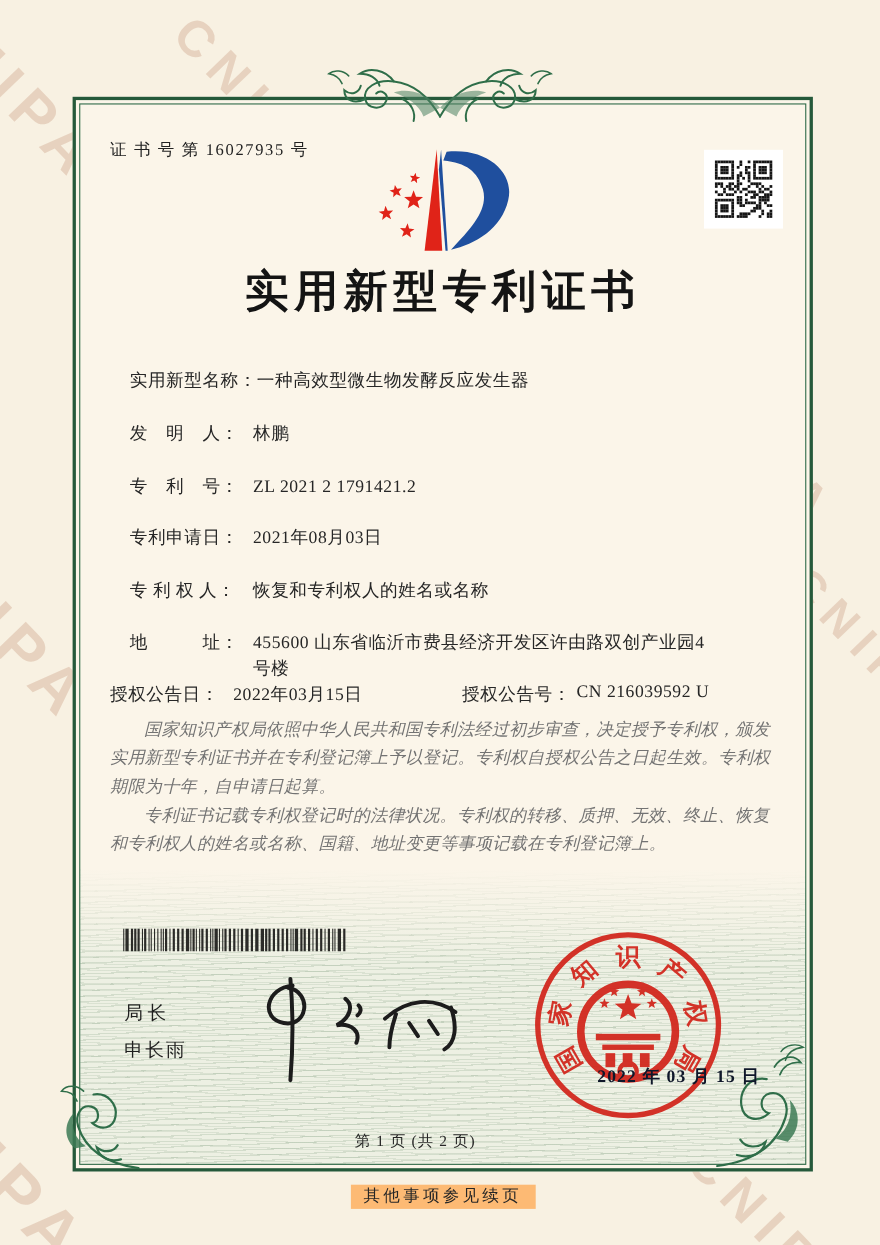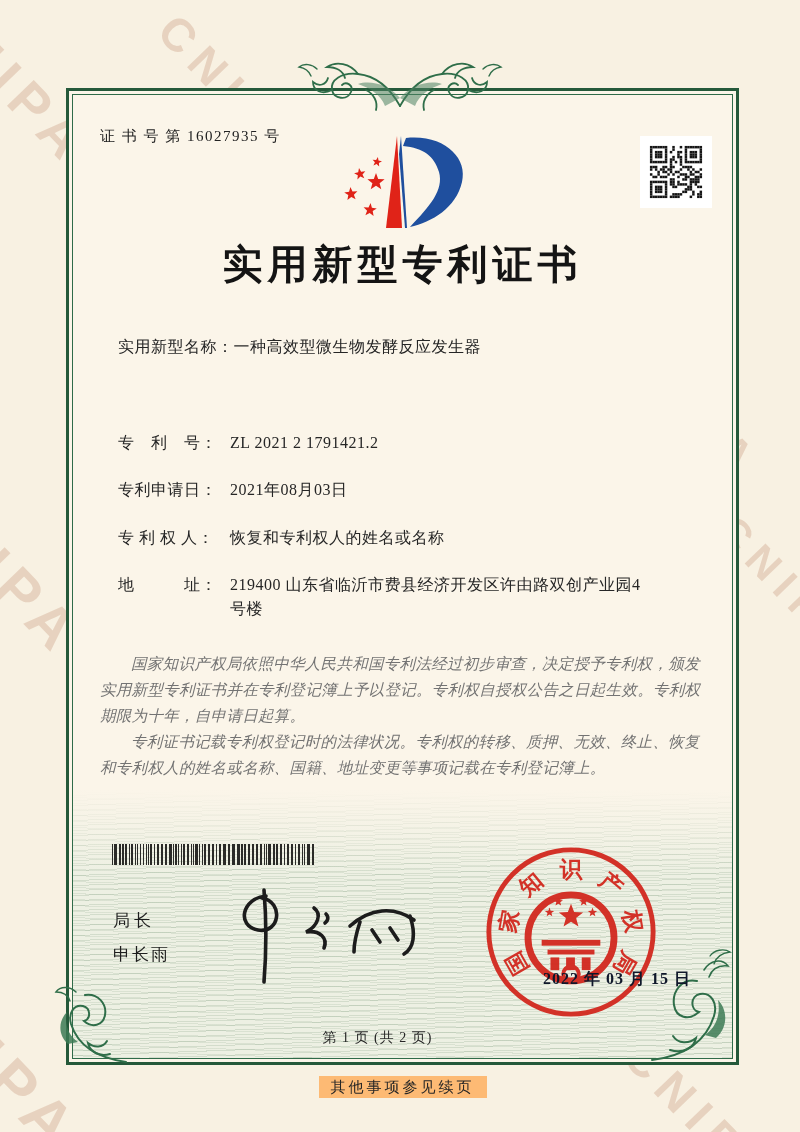--- a/index.html
+++ b/index.html
@@ -344,37 +344,47 @@
         <rect x="24" y="24" width="1" height="1"></rect>
       </g>
   </svg>
 
   <div class="abs title">实用新型专利证书</div>
 
   <div class="abs field-row" style="top:335px;">
     <span class="field-label">实用新型名称：</span>
     <span class="field-value">一种高效型微生物发酵反应发生器</span>
   </div>
+  <div class="abs field-row" style="top:383px;">
+    <span class="field-label">发　明　人：</span>
+    <span class="field-value">林鹏</span>
+  </div>
   <div class="abs field-row" style="top:431px;">
     <span class="field-label">专　利　号：</span>
     <span class="field-value">ZL 2021 2 1791421.2</span>
   </div>
   <div class="abs field-row" style="top:478px;">
     <span class="field-label">专利申请日：</span>
     <span class="field-value">2021年08月03日</span>
   </div>
   <div class="abs field-row" style="top:526px;">
     <span class="field-label">专 利 权 人：</span>
     <span class="field-value">恢复和专利权人的姓名或名称</span>
   </div>
   <div class="abs field-row row-addr" style="top:573px;">
     <span class="field-label">地　　　址：</span>
-    <span class="field-value">219400  山东省临沂市费县经济开发区许由路双创产业园4号楼</span>
-  </div>
-
+    <span class="field-value">455600  山东省临沂市费县经济开发区许由路双创产业园4号楼</span>
+  </div>
+
+  <div class="abs grant-row">
+    <span class="field-label">授权公告日：</span>
+    <span class="v1">2022年03月15日</span>
+    <span class="l2">授权公告号：</span>
+    <span>CN 216039592 U</span>
+  </div>
 
   <div class="abs paras">
     <p>国家知识产权局依照中华人民共和国专利法经过初步审查，决定授予专利权，颁发实用新型专利证书并在专利登记簿上予以登记。专利权自授权公告之日起生效。专利权期限为十年，自申请日起算。</p>
     <p>专利证书记载专利权登记时的法律状况。专利权的转移、质押、无效、终止、恢复和专利权人的姓名或名称、国籍、地址变更等事项记载在专利登记簿上。</p>
   </div>
 
   <svg class="abs" style="left:110px;top:844px;" id="barcode-svg" width="212" height="21" viewBox="0 0 212 21">
       <rect x="2" y="0" width="1" height="21" fill="#2b2b28"></rect>
       <rect x="4" y="0" width="3" height="21" fill="#2b2b28"></rect>
       <rect x="9" y="0" width="2" height="21" fill="#2b2b28"></rect>

